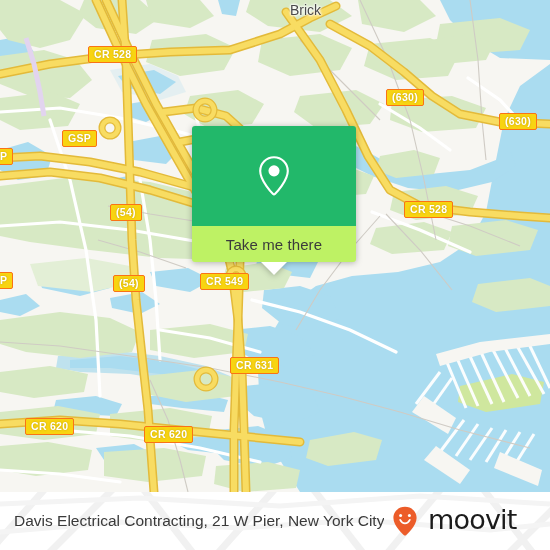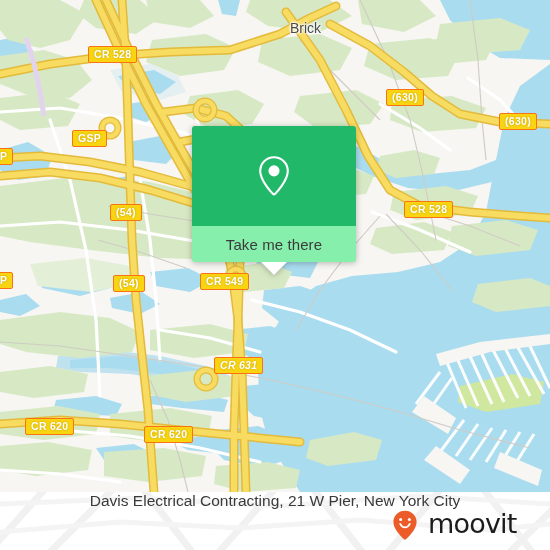--- a/index.html
+++ b/index.html
@@ -33,21 +33,21 @@
     filter:drop-shadow(0 1px 3px rgba(0,0,0,.28));
   }
   .popup-top{
     background:#22b86a;
     height:100px;
     border-radius:3px 3px 0 0;
     display:flex;align-items:center;justify-content:center;
   }
   .popup-pin{width:46px;height:46px;display:block;}
   .popup-bottom{
-    background:#86efac;
+    background:#bef264;
     height:36px;
     border-radius:0 0 3px 3px;
     display:flex;align-items:center;justify-content:center;
   }
   .popup-label{
     font-size:15px;color:#3b3b3b;letter-spacing:.1px;
   }
   .popup-tail{
     position:absolute;left:50%;bottom:-13px;
     transform:translateX(-50%);
@@ -83,21 +83,20 @@
     position:absolute;left:0;top:492px;width:550px;height:58px;
     background:#ffffff;
     overflow:hidden;
   }
   .footer-pattern{position:absolute;left:0;top:0;width:550px;height:58px;opacity:1;}
   .footer-inner{
     position:absolute;left:0;top:0;width:550px;height:58px;
     display:flex;align-items:center;
     padding:0 14px 0 14px;
     box-sizing:border-box;
-    flex-direction:column;
   }
   .footer-text{
     font-size:15.5px;color:#3a3a3a;
     white-space:nowrap;letter-spacing:0px;
     flex:0 1 auto;overflow:hidden;
   }
   .brand{
     margin-left:auto;display:flex;align-items:center;gap:8px;flex:0 0 auto;
   }
   .brand-pin{width:26px;height:30px;display:block;margin-right:2px;}
@@ -298,33 +297,33 @@
           <circle cx="205" cy="110" r="9"></circle>
             <circle cx="110" cy="128" r="8"></circle>
           <circle cx="206" cy="379" r="9"></circle>
             <circle cx="236" cy="276" r="7"></circle>
         </g>
 
         <path d="M26 38 L34 64 L40 92 L44 116" stroke="#e2d4ef" stroke-width="5" fill="none"></path>
       </g>
     </svg>
 
-    <div class="place-label" style="left:290px;top:20px;">Brick</div>
+    <div class="place-label" style="left:290px;top:2px;">Brick</div>
 
     <div class="shield" style="left:88px;top:46px;">CR 528</div>
-    <div class="shield" style="left:72px;top:130px;">GSP</div>
+    <div class="shield" style="left:62px;top:130px;">GSP</div>
     <div class="shield" style="left:386px;top:89px;">(630)</div>
     <div class="shield" style="left:499px;top:113px;">(630)</div>
     <div class="shield" style="left:404px;top:201px;">CR 528</div>
     <div class="shield" style="left:110px;top:204px;">(54)</div>
     <div class="shield" style="left:113px;top:275px;">(54)</div>
     <div class="shield" style="left:-6px;top:272px;">P</div>
     <div class="shield" style="left:-6px;top:148px;">P</div>
     <div class="shield" style="left:200px;top:273px;">CR 549</div>
-    <div class="shield" style="left:214px;top:357px;font-style:italic;">CR 631</div>
+    <div class="shield" style="left:230px;top:357px;">CR 631</div>
     <div class="shield" style="left:25px;top:418px;">CR 620</div>
     <div class="shield" style="left:144px;top:426px;">CR 620</div>
 
     <div class="popup">
       <div class="popup-top">
         <svg class="popup-pin" viewBox="0 0 24 24" xmlns="http://www.w3.org/2000/svg">
           <path d="M12 2.2c-4.0 0-7.2 3.2-7.2 7.2 0 5.1 6.3 11.6 6.6 11.9a.85.85 0 0 0 1.2 0c.3-.3 6.6-6.8 6.6-11.9 0-4.0-3.2-7.2-7.2-7.2z" fill="none" stroke="#ffffff" stroke-width="1.1"></path>
           <circle cx="12" cy="9.3" r="2.9" fill="#ffffff"></circle>
         </svg>
       </div>

